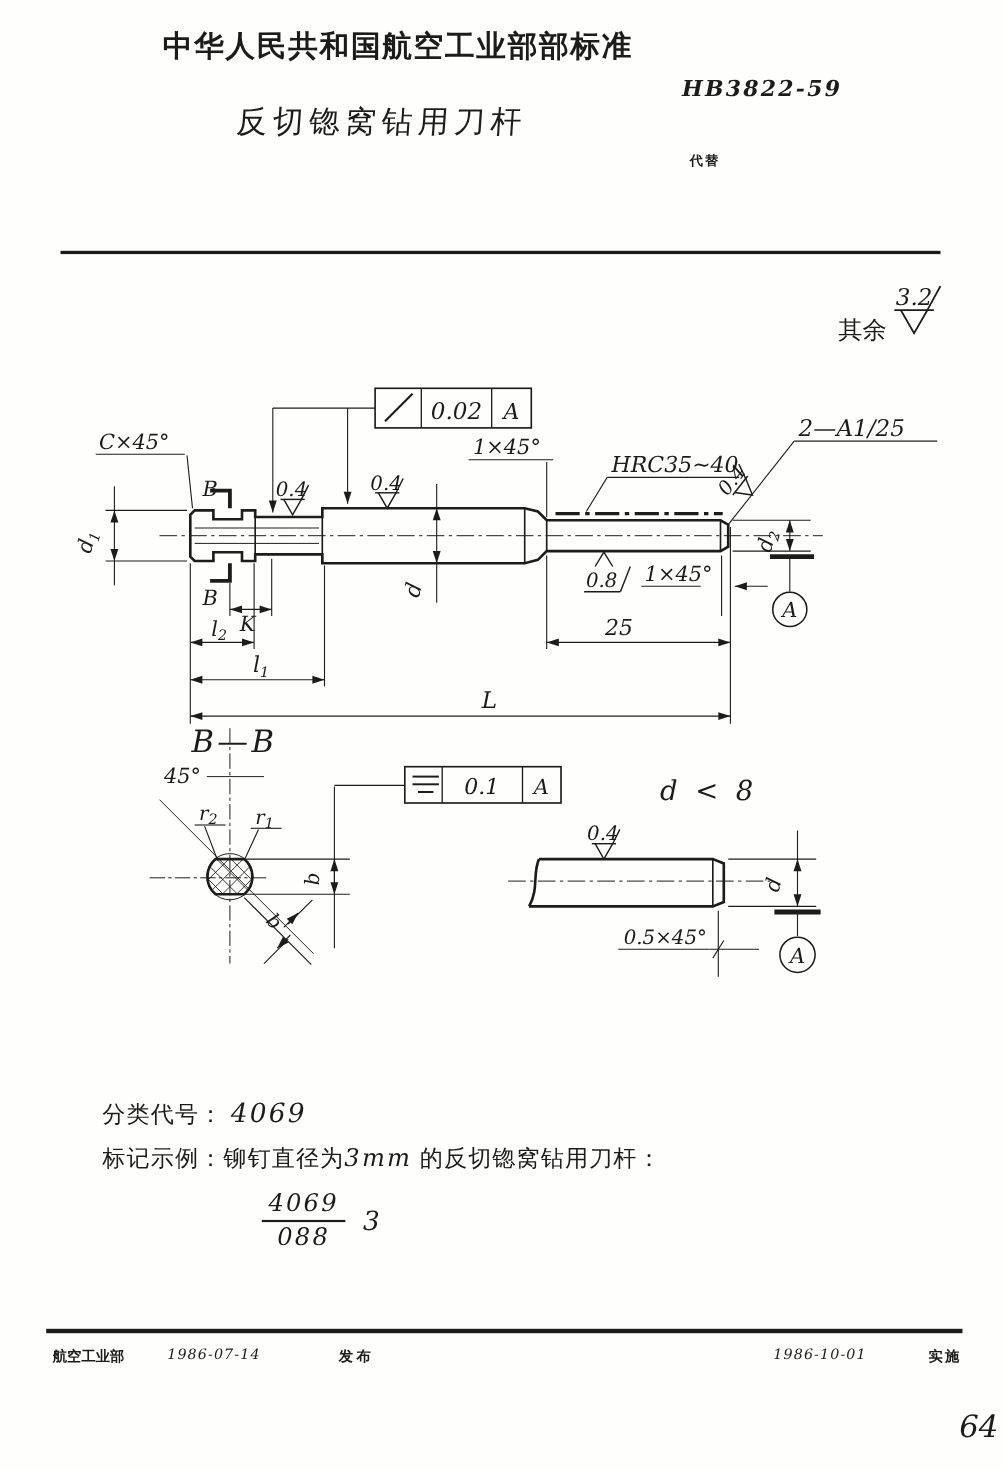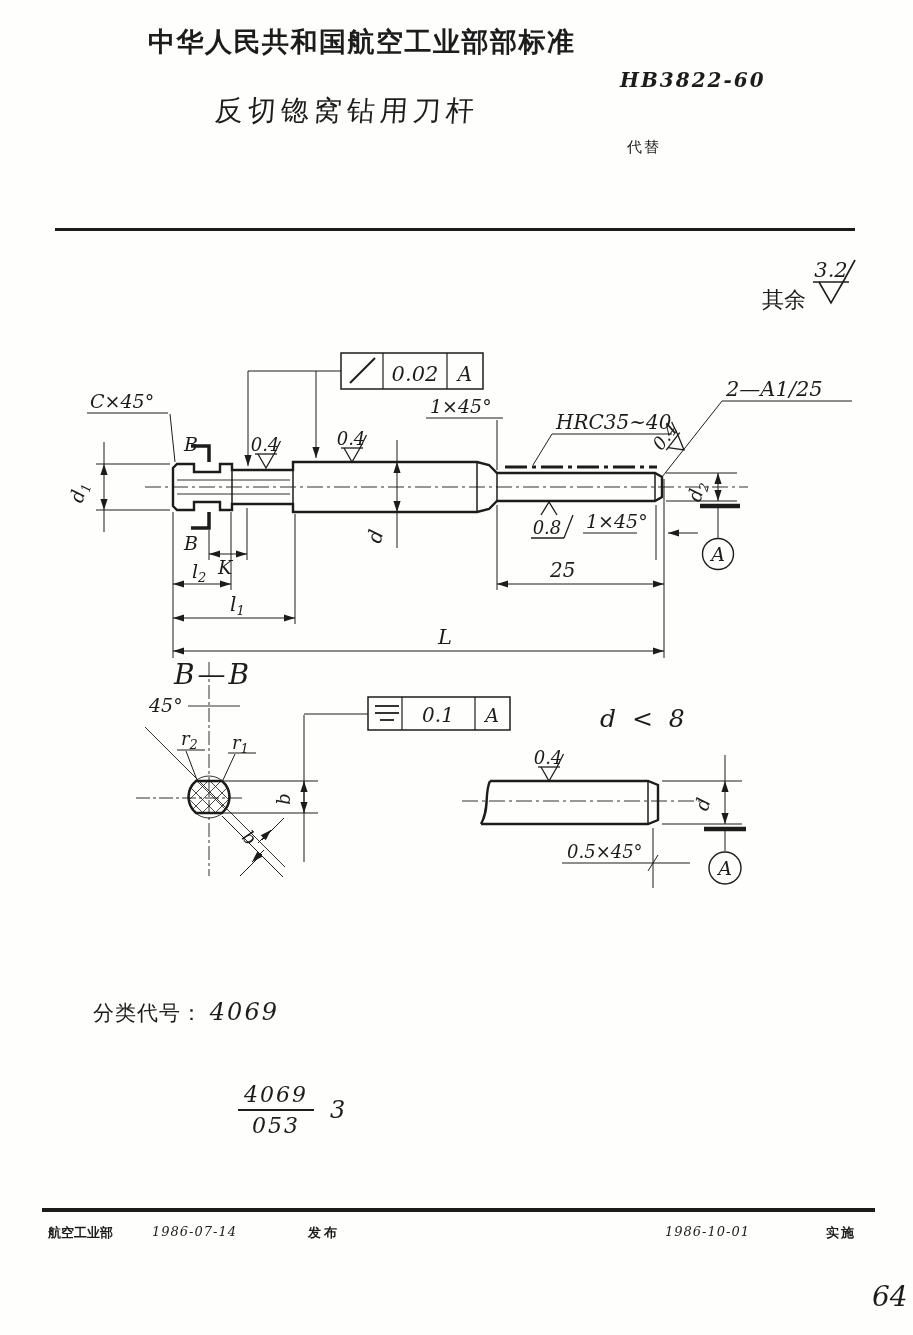--- a/index.html
+++ b/index.html
@@ -8,42 +8,42 @@
     background:#fefefc;color:#1c1c1c;
     font-family:"Liberation Sans",sans-serif;
     overflow:hidden;
   }
   .abs{position:absolute;}
   .hand{font-family:"DejaVu Serif",serif;font-style:italic;}
   .bold{font-weight:bold;}
   .authority{left:148px;top:24px;font-size:27px;font-weight:bold;letter-spacing:1.5px;}
   .std-no{left:620px;top:68px;font-size:20px;font-weight:600;letter-spacing:2px;}
   .doc-title{left:215px;top:92px;font-size:28px;letter-spacing:5px;transform:skewX(-4deg);}
-  .replaces{left:627px;top:138px;font-size:15px;letter-spacing:2px;}
+  .replaces{left:627px;top:138px;font-size:12px;letter-spacing:2px;font-weight:bold;}
   .rule{background:#1c1c1c;}
   .top-rule{left:55px;top:228px;width:800px;height:3px;}
   .notes{left:93px;top:998px;font-size:21px;letter-spacing:1px;}
   .note-line{margin-bottom:12px;white-space:nowrap;}
   .num{font-family:"DejaVu Serif",serif;font-style:italic;font-size:22px;letter-spacing:2px;}
   .fraction{position:absolute;left:238px;top:1082px;text-align:center;}
   .fraction .top{display:block;border-bottom:2px solid #1c1c1c;padding:0 6px 2px 6px;}
   .fraction .bot{display:block;padding-top:2px;}
   .desig-size{position:absolute;left:330px;top:1096px;font-size:24px;}
   .foot-rule{left:42px;top:1208px;width:833px;height:3.5px;}
   .footer-item{top:1224px;font-size:13px;white-space:nowrap;}
   .page-no{left:872px;top:1280px;font-size:28px;}
   svg text{fill:#1c1c1c;}
   .ht{font-family:"DejaVu Serif",serif;font-style:italic;}
   .cjk{font-family:"Liberation Sans",sans-serif;}
 </style>
 </head>
 <body>
 
 <div class="abs authority">中华人民共和国航空工业部部标准</div>
-<div class="abs std-no hand">HB3822-60</div>
+<div class="abs std-no hand">HB3822-59</div>
 <div class="abs doc-title">反切锪窝钻用刀杆</div>
 <div class="abs replaces">代替</div>
 <div class="abs rule top-rule"></div>
 
 <svg class="abs" style="left:0;top:0" width="913" height="1335" viewBox="0 0 913 1335">
   <defs>
     <marker id="arE" markerUnits="userSpaceOnUse" markerWidth="14" markerHeight="10" viewBox="-12 -5 13 10" refX="0" refY="0" orient="auto">
       <path d="M0,0 L-11,3.6 L-11,-3.6 Z" fill="#1c1c1c"></path>
     </marker>
     <marker id="arS" markerUnits="userSpaceOnUse" markerWidth="14" markerHeight="10" viewBox="-12 -5 13 10" refX="0" refY="0" orient="auto-start-reverse">
@@ -350,26 +350,29 @@
       <line x1="648" y1="871" x2="658" y2="855" stroke="#1c1c1c" stroke-width="1"></line>
     </g>
   </g>
 </svg>
 
 <div class="abs notes">
   <div class="note-line">
     <span>分类代号：</span>
     <span class="num" style="font-size:24px;">4069</span>
   </div>
+  <div class="note-line">
+    <span>标记示例：铆钉直径为</span><span class="num">3mm</span><span> 的反切锪窝钻用刀杆：</span>
+  </div>
 </div>
 <div class="fraction num">
   <span class="top">4069</span>
-  <span class="bot">053</span>
+  <span class="bot">088</span>
 </div>
 <div class="abs desig-size num">3</div>
 
 <div class="abs rule foot-rule"></div>
 <div class="abs footer-item bold" style="left:48px;">航空工业部</div>
 <div class="abs footer-item hand" style="left:152px;letter-spacing:1px;">1986-07-14</div>
 <div class="abs footer-item bold" style="left:308px;letter-spacing:3px;">发布</div>
-<div class="abs footer-item hand" style="left:665px;letter-spacing:1px;">1986-10-01</div>
-<div class="abs footer-item bold" style="left:826px;letter-spacing:2px;">实施</div>
+<div class="abs footer-item hand" style="left:703px;letter-spacing:1px;">1986-10-01</div>
+<div class="abs footer-item bold" style="left:844px;letter-spacing:2px;">实施</div>
 <div class="abs page-no hand">64</div>
 
 </body></html>

